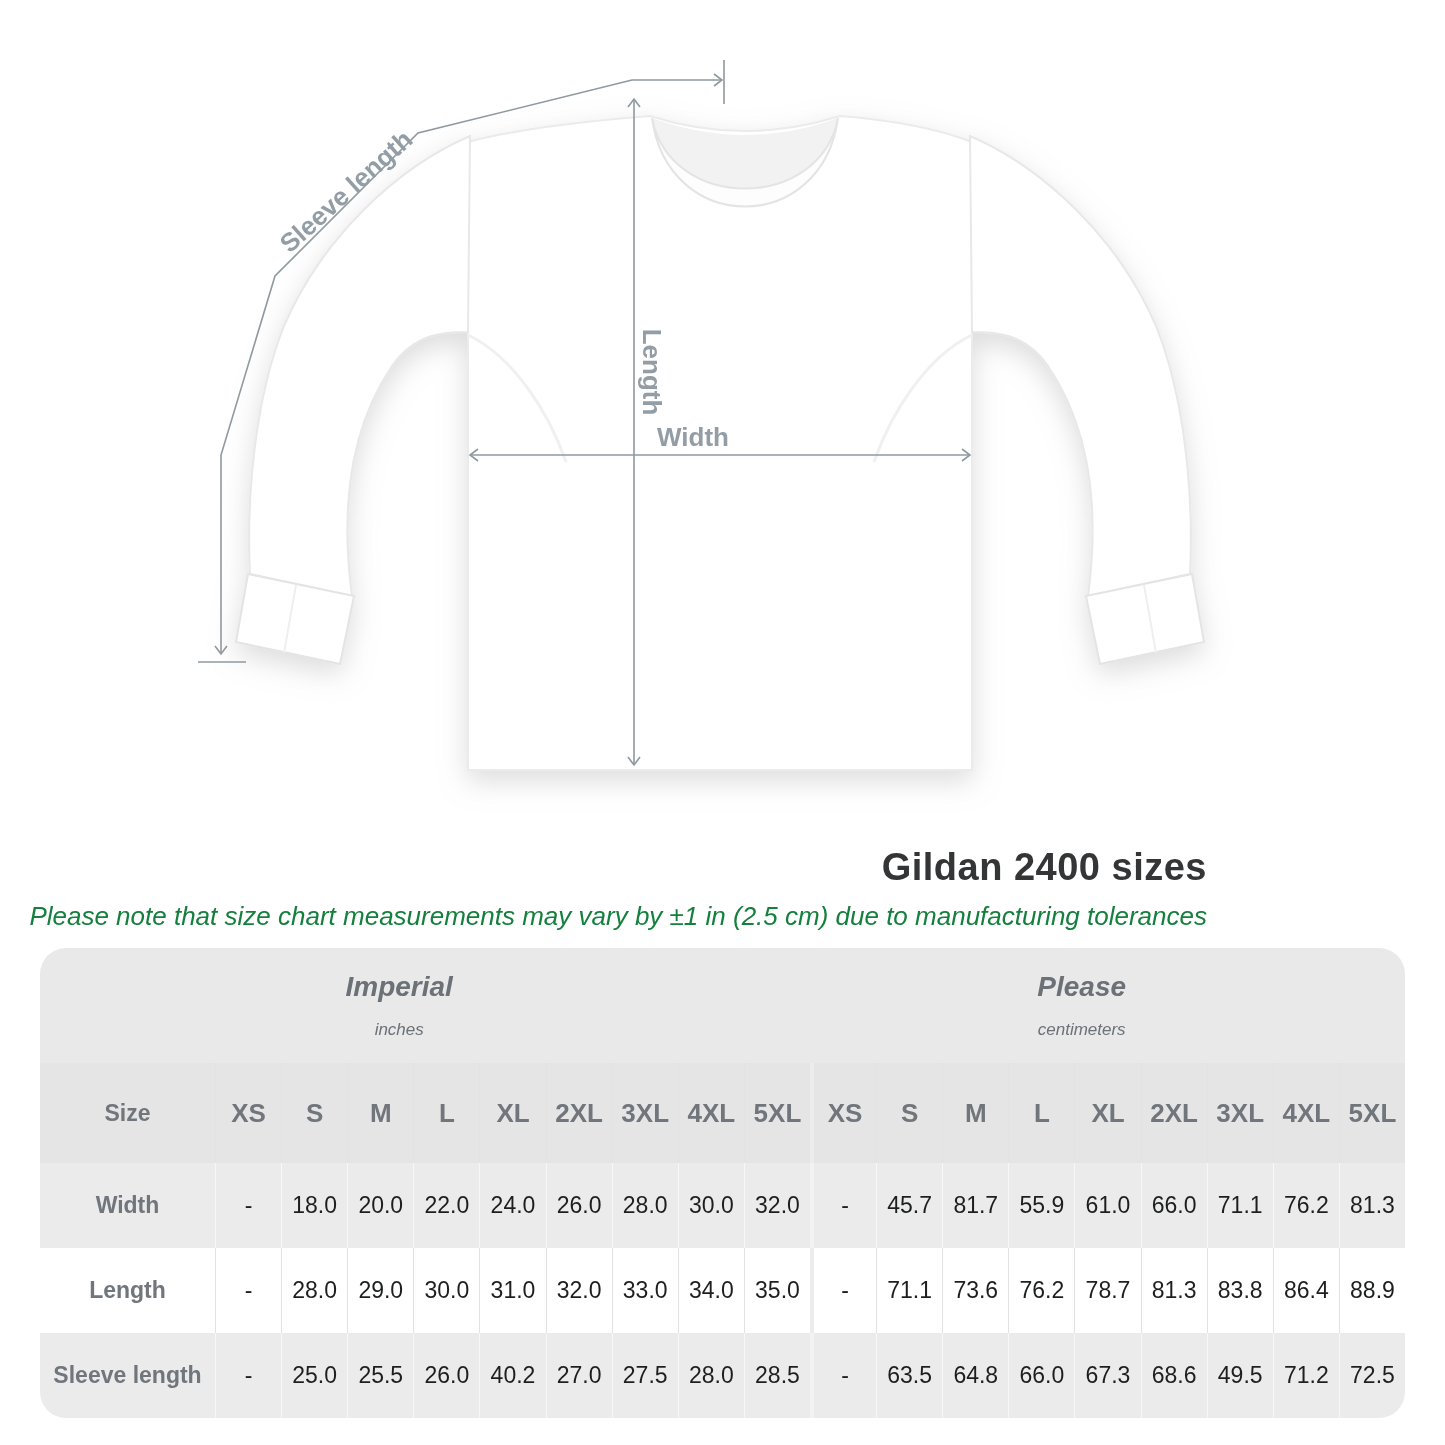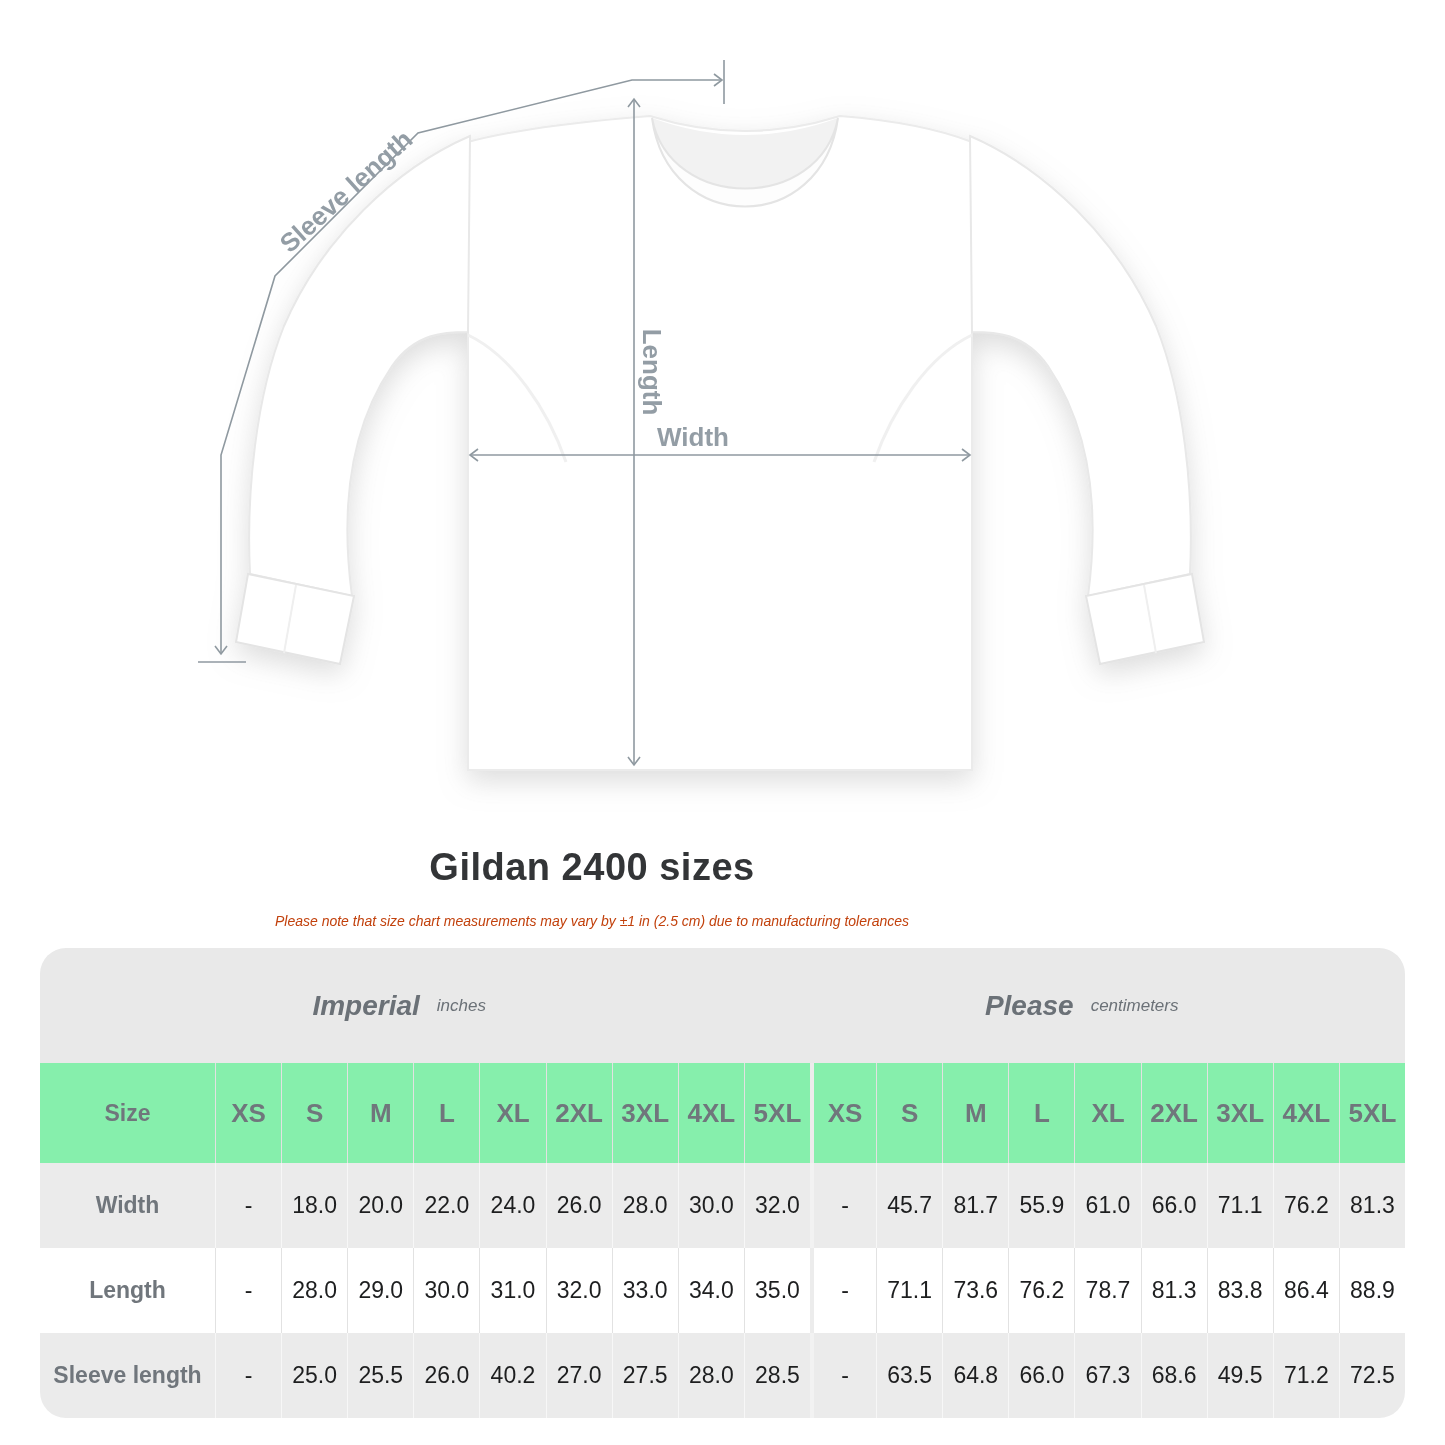--- a/index.html
+++ b/index.html
@@ -1,34 +1,34 @@
 <!DOCTYPE html>
 <html><head>
 <meta charset="utf-8">
 <style>
   html,body { margin:0; padding:0; background:#ffffff; }
   body { width:1445px; height:1445px; font-family:"Liberation Sans", sans-serif; }
   .page { position:relative; width:1445px; height:1445px; overflow:hidden; background:#fff; }
 
   svg.diagram { position:absolute; top:0; left:0; display:block; }
 
-  .heading { position:absolute; top:846px; left:0; width:1184px; text-align:center; }
+  .heading { position:absolute; top:846px; left:0; width:1184px; text-align:right;padding-left:23px; }
   .title { font-size:38px; font-weight:bold; color:#333537; letter-spacing:.5px; }
-  .subtitle { margin-top:24px; font-size:14px; font-style:italic; color:#c2410c; }
+  .subtitle { margin-top:12px; font-size:26px; font-style:italic; color:#15803d; }
 
   .size-table { position:absolute; left:40px; top:948px; width:1365px; border-radius:26px; overflow:hidden; }
   .trow { display:grid; grid-template-columns:175px repeat(18, 1fr); }
   .trow.band { height:115px; grid-template-columns:repeat(19, 1fr); }
-  .bcell { background:#e9e9e9; display:flex; flex-direction:row; align-items:center; justify-content:center; gap:17px; }
+  .bcell { background:#e9e9e9; display:flex; flex-direction:column; align-items:center; justify-content:center; gap:17px; }
   .bcell.imp { grid-column:1 / span 10; }
   .bcell.met { grid-column:11 / span 9; }
   .gname { font-size:28px; font-weight:bold; font-style:italic; color:#6b7177; }
   .gunit { font-size:17px; font-style:italic; color:#6b7177; }
 
-  .trow.head { height:100px; background:#86efac; }
+  .trow.head { height:100px; background:#e5e5e5; }
   .trow.data { height:85px; background:#ffffff; }
   .trow.gray { background:#ebebeb; }
 
   .cell { display:flex; align-items:center; justify-content:center; box-sizing:border-box;
           font-size:23px; color:#1d1e1f; border-left:1px solid #e2e2e2; }
   .cell:first-child { border-left:none; }
   .trow.gray .cell { border-left-color:#f7f7f7; }
   .cell.mid { border-left-width:4px; border-left-color:#ececec; }
   .trow.gray .cell.mid { border-left-color:#f2f2f2; }
   .cell.lbl { font-weight:bold; color:#70767c; }

